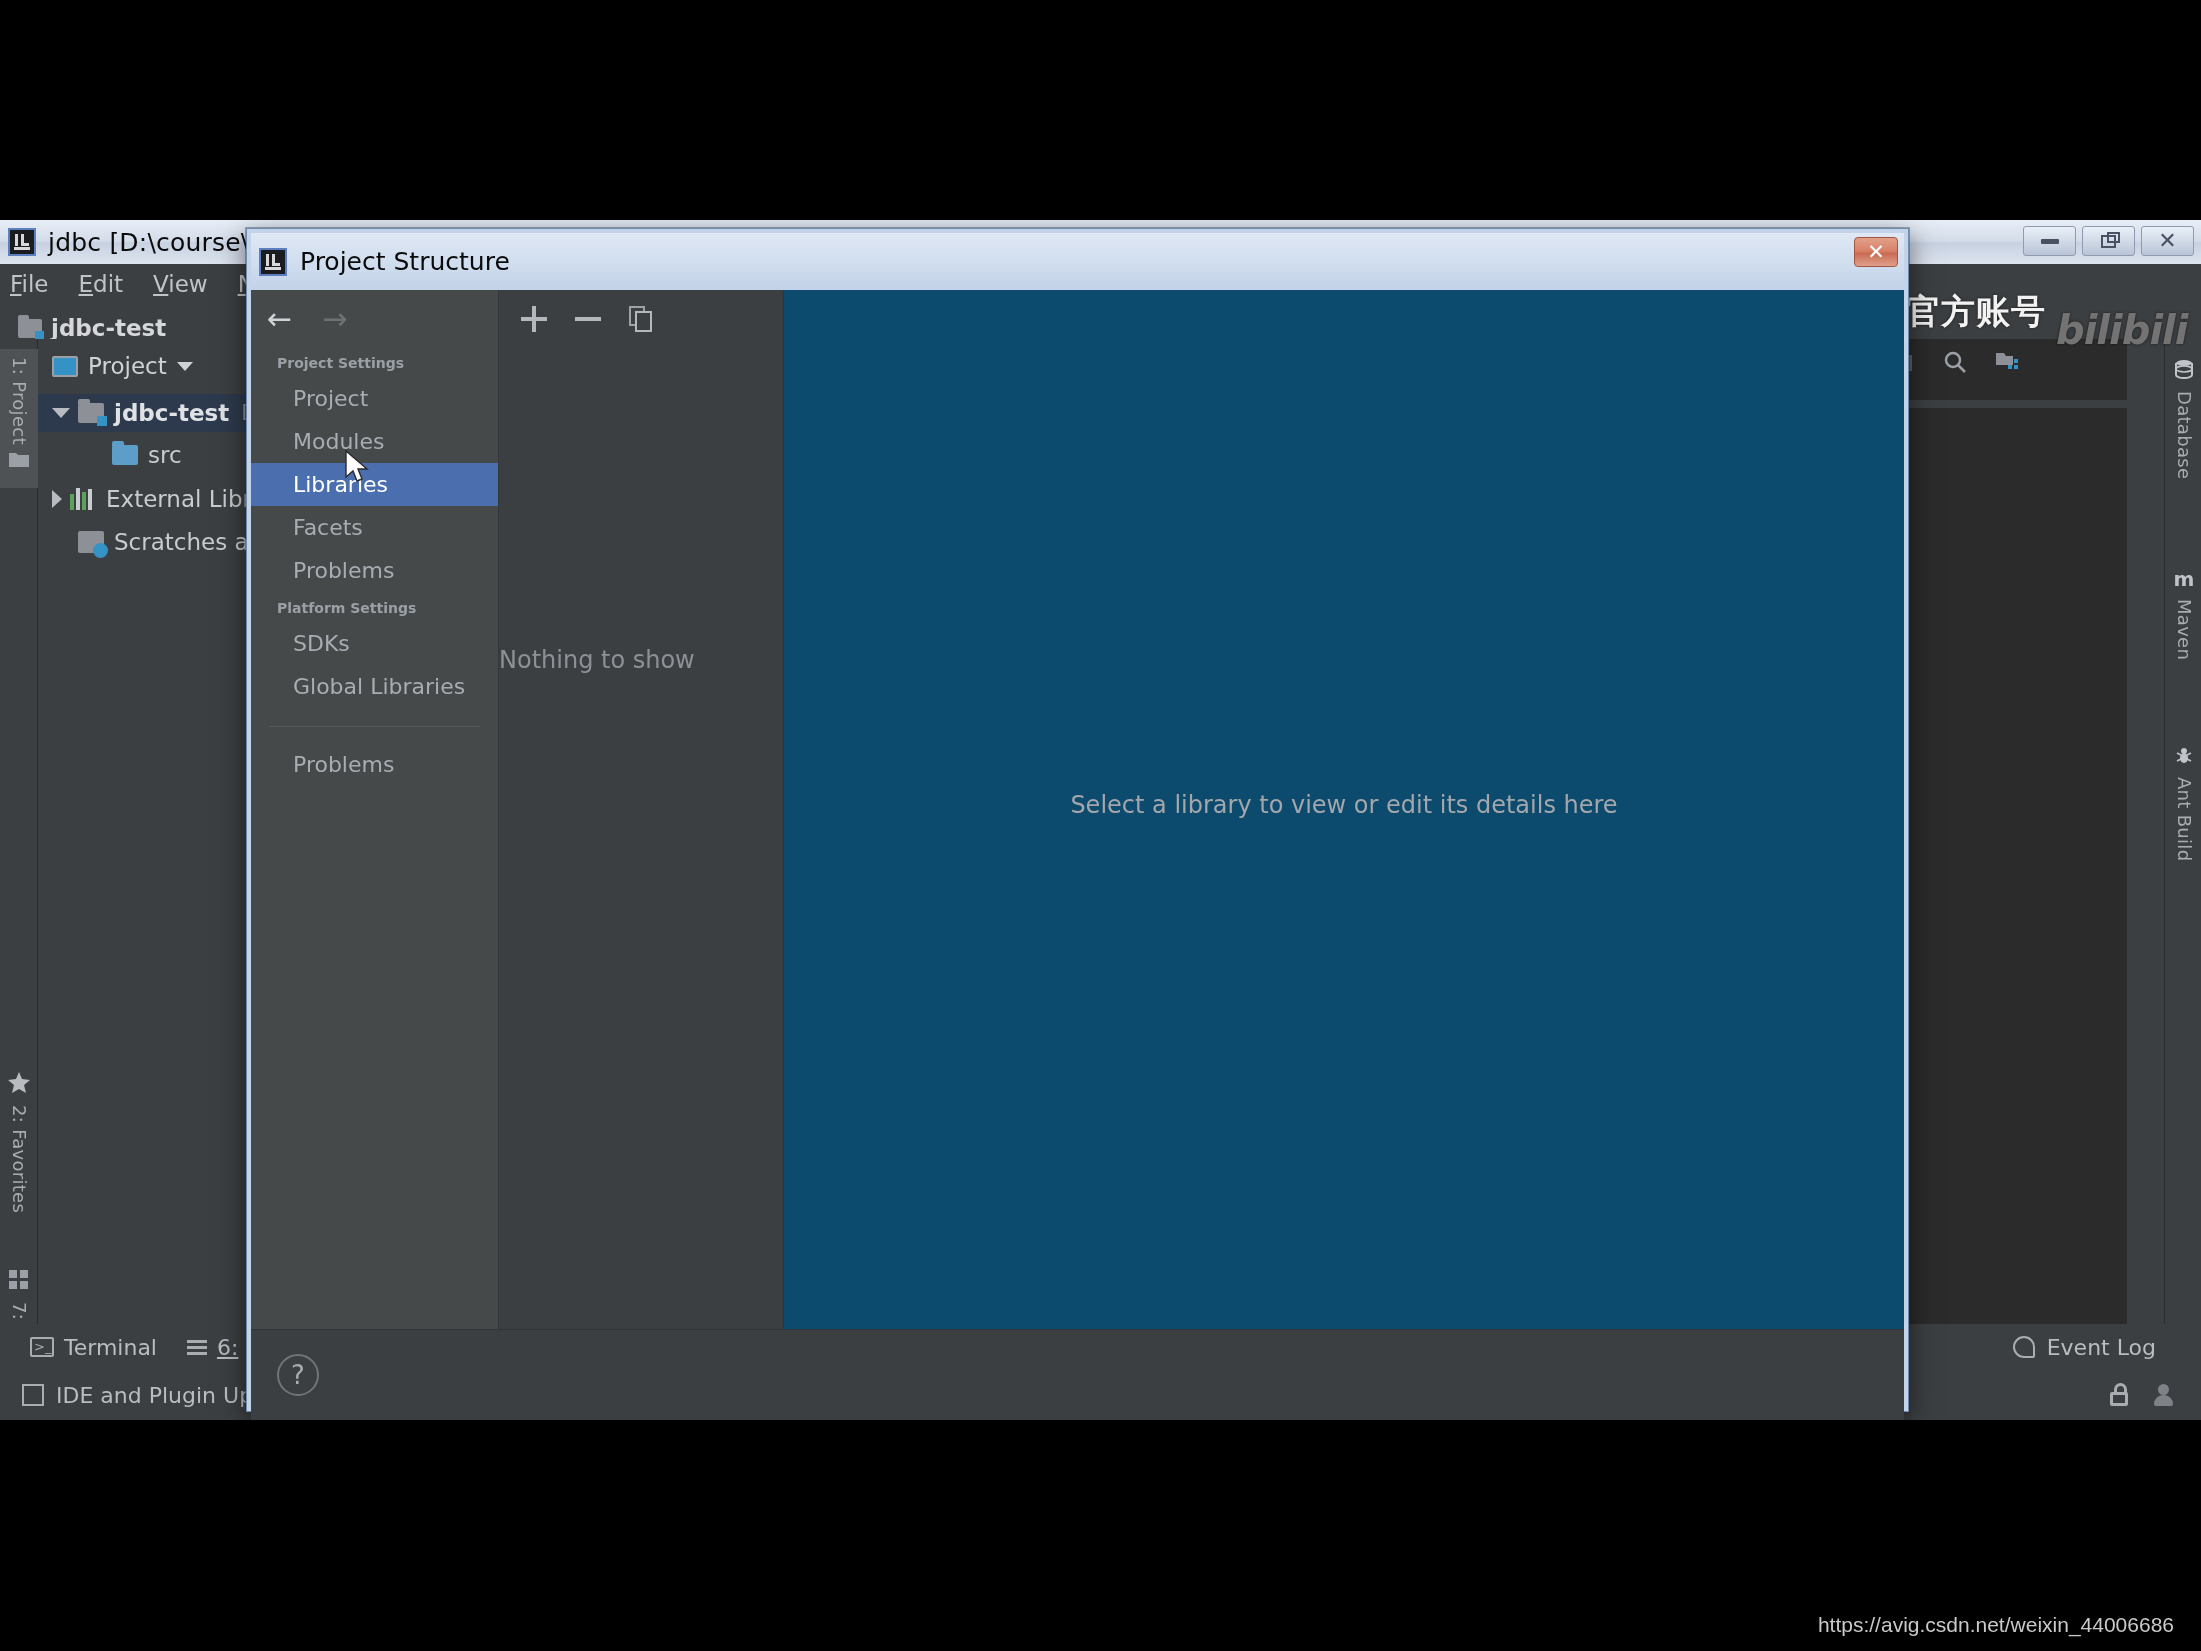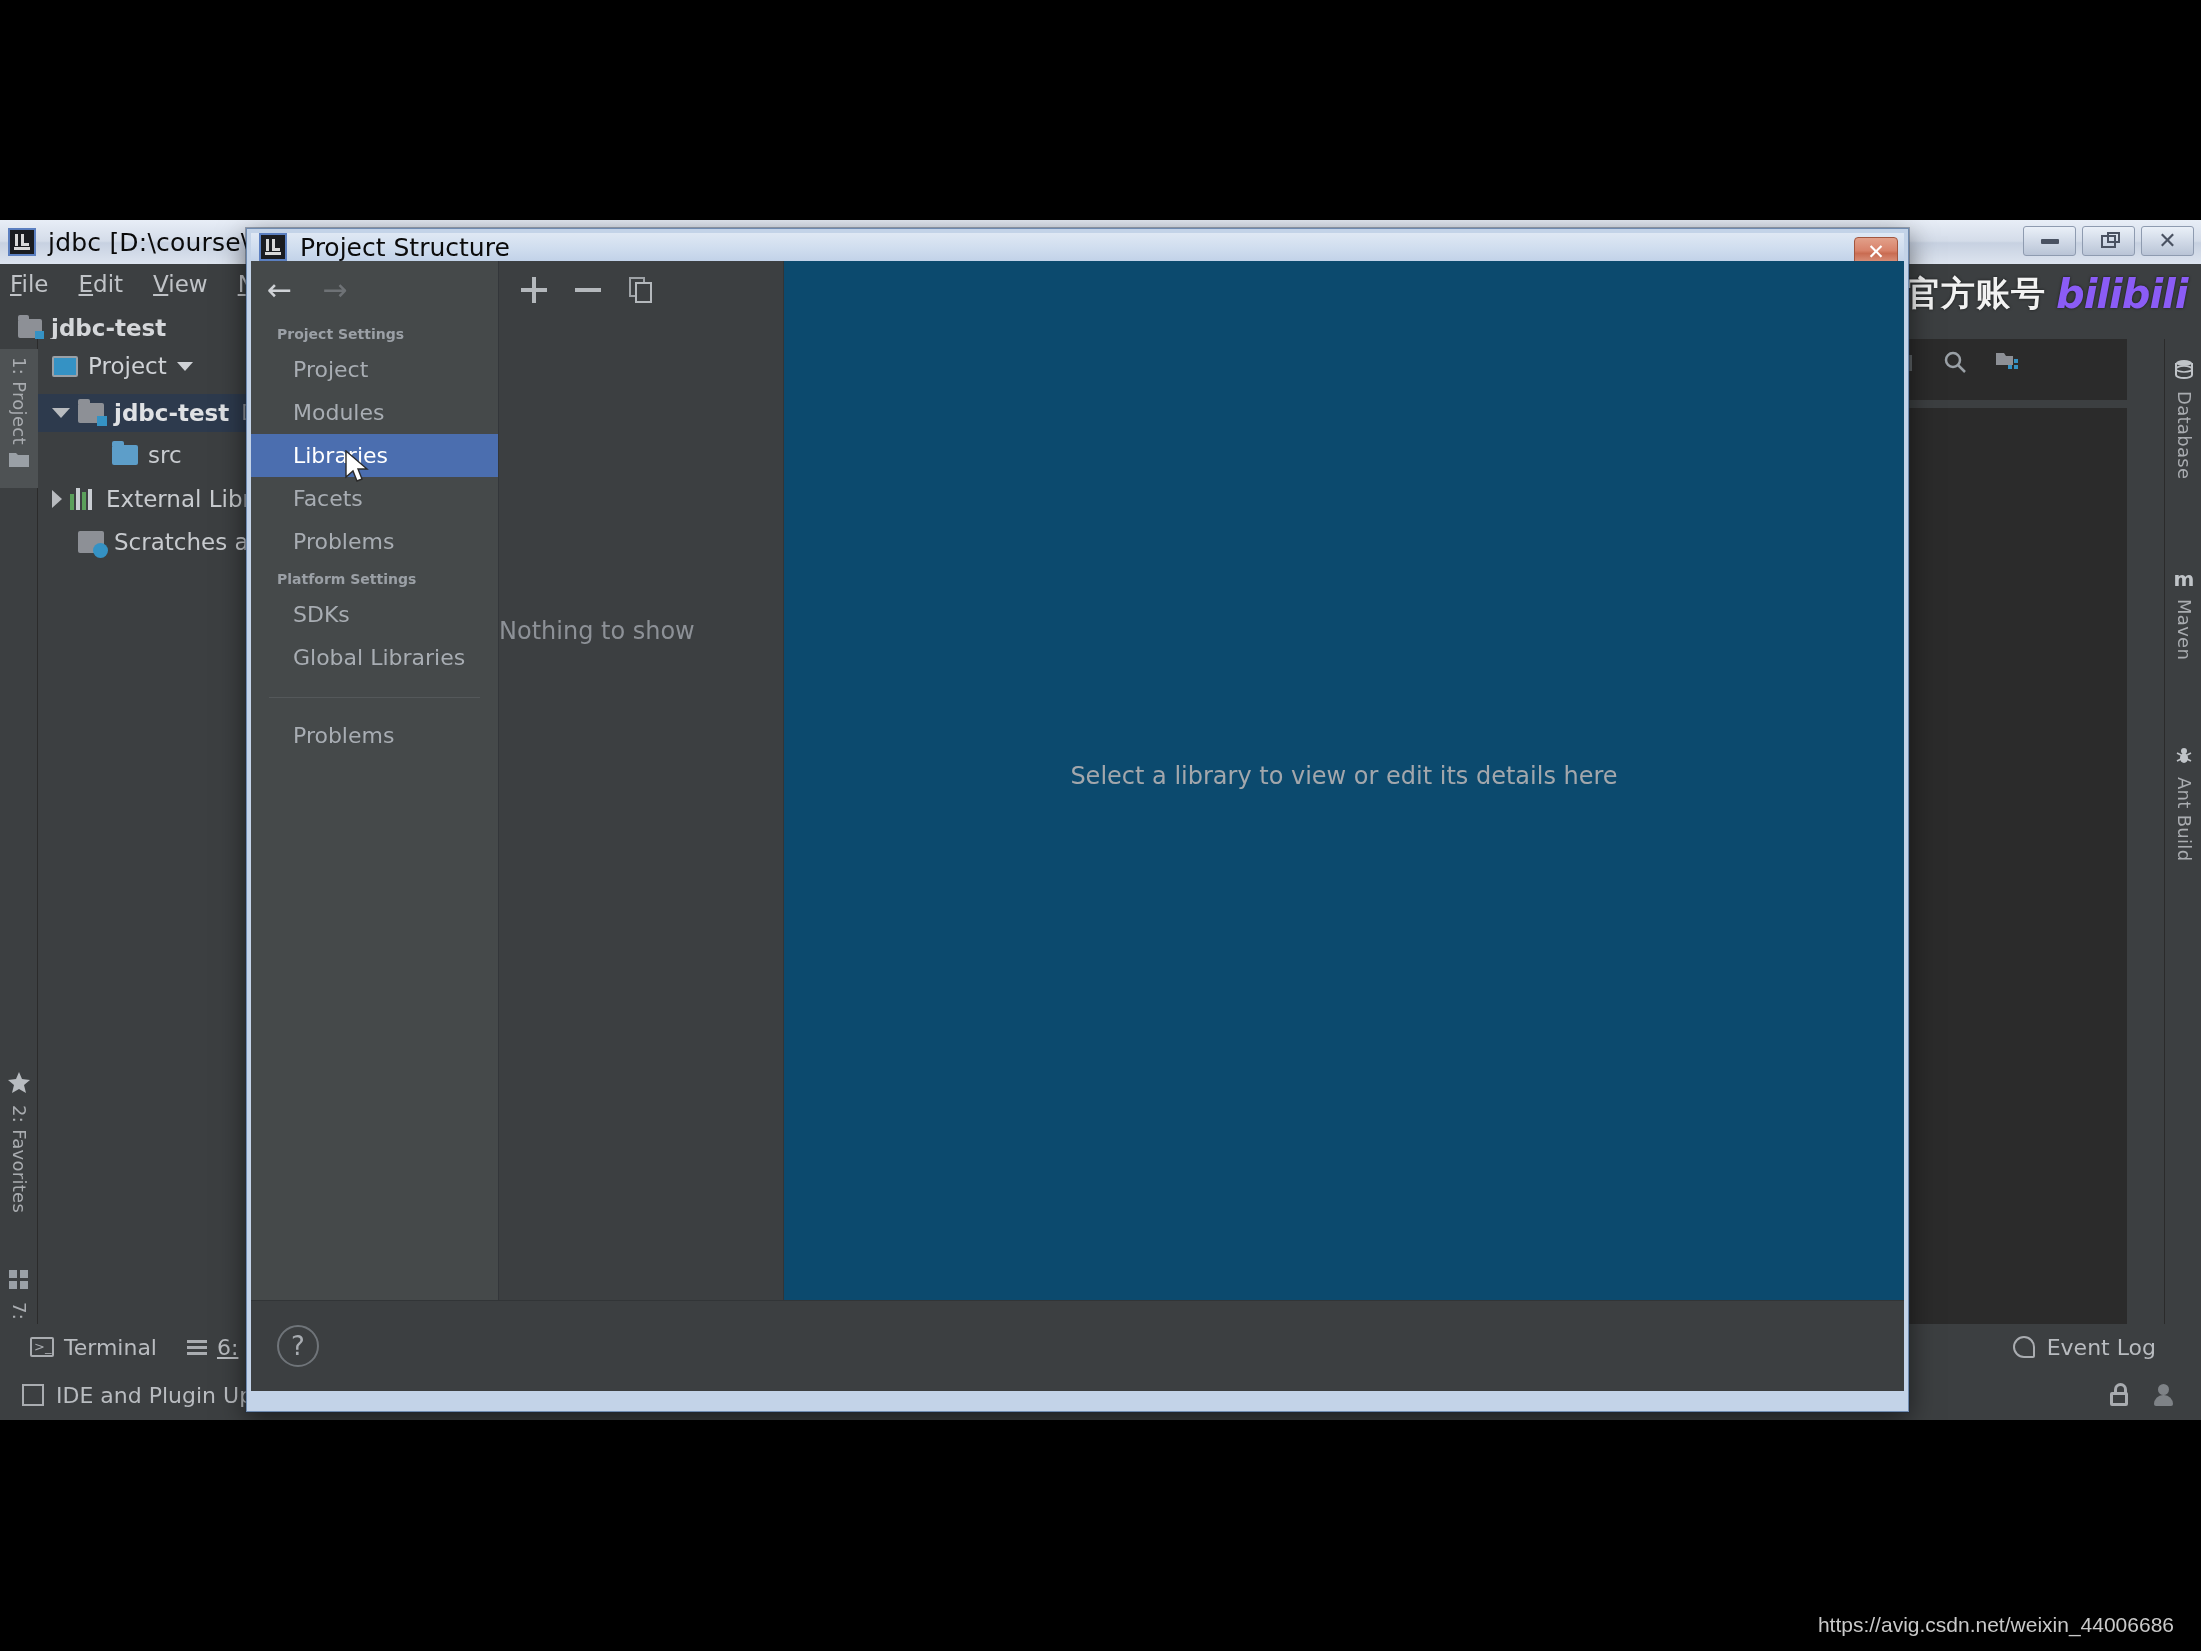--- a/index.html
+++ b/index.html
@@ -392,42 +392,43 @@
     z-index: 40;
     pointer-events: none;
   }
   #bili-watermark .cn {
     font-size: 34px; color: #f2f2f2; font-weight: 600;
     text-shadow: 0 0 3px rgba(0,0,0,0.6);
     letter-spacing: 1px;
     font-family: "DejaVu Sans", sans-serif;
   }
   #bili-watermark .bili {
-    font-size: 40px; color: #8b5cf6; font-style: italic; font-weight: 700;
+    font-size: 40px; color: #737373; font-style: italic; font-weight: 700;
     letter-spacing: -1px;
     text-shadow: 0 0 3px rgba(0,0,0,0.6);
+    margin-top: 36px;
   }
 
   
   #dialog {
     position: absolute;
     left: 246px;
     top: 228px;
     width: 1663px;
     height: 1184px;
     background: #c3d3e8;
     border: 1px solid #6f8bb0;
     box-shadow: 0 0 0 1px rgba(30,40,60,0.35), 0 8px 26px rgba(0,0,0,0.55);
     box-sizing: border-box;
     z-index: 60;
     padding: 4px;
   }
   #dialog-titlebar {
     position: relative;
-    height: 28px;
+    height: 57px;
     background: linear-gradient(180deg,#dfe8f4 0%, #cedcee 60%, #c2d2e8 100%);
     display: flex; align-items: center;
     padding-left: 8px;
     box-sizing: border-box;
   }
   #dialog-title-text {
     margin-left: 13px;
     font-size: 25px;
     color: #0b0b0b;
     white-space: nowrap;

